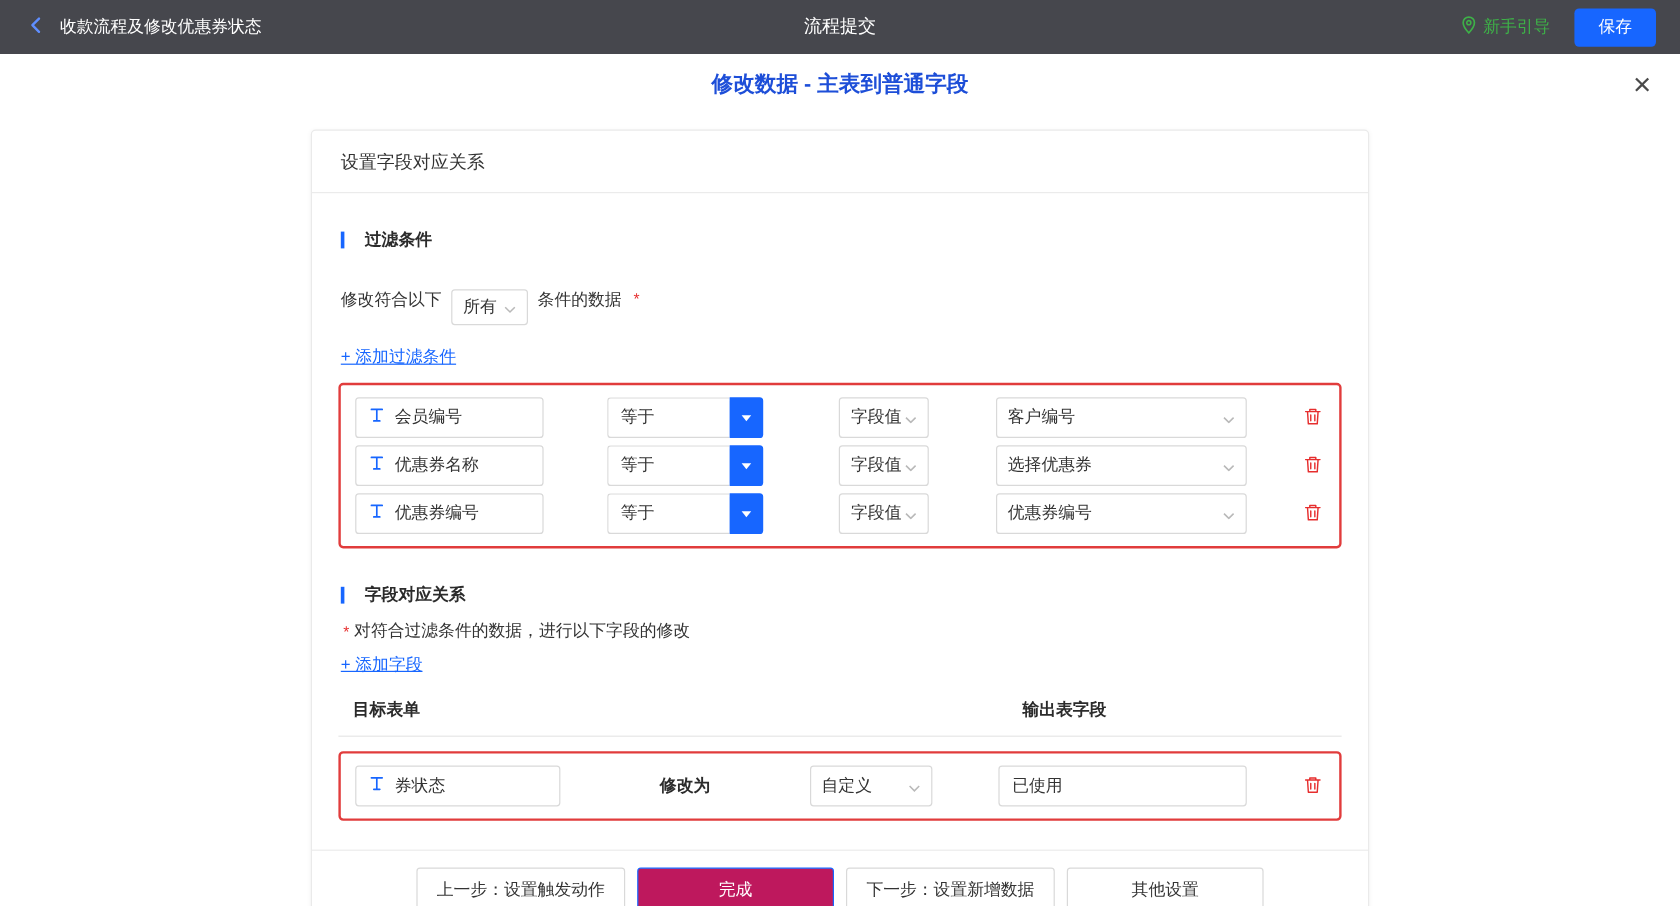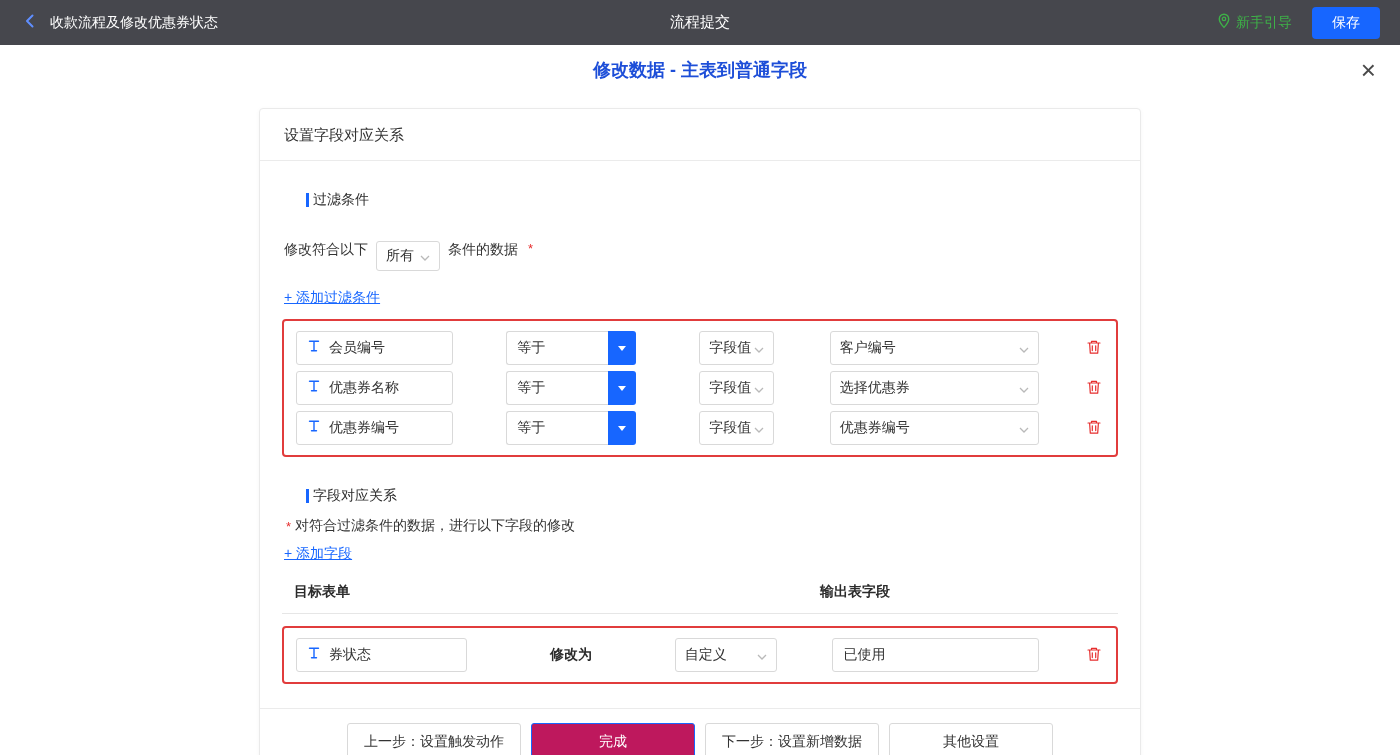--- a/index.html
+++ b/index.html
@@ -26,22 +26,22 @@
   .close-btn { position:absolute; right:24px; top:12px; background:none; border:none;
     cursor:pointer; font-size:26px; line-height:26px; color:#4a4a4a; font-weight:300; }
 
   
   .page { padding-top:13px; }
   .card { width:882px; margin:0 auto; background:#fff; border:1px solid #eaeaea;
     border-radius:4px; box-shadow:0 1px 4px rgba(0,0,0,0.04); }
   .card-header { padding:17px 24px 15px; font-size:15px; color:#333; border-bottom:1px solid #ebebeb; }
   .section { padding:0 24px; }
 
-  .sec-title { display:flex; align-items:center; gap:4px; margin-top:30px;
-    font-size:14px; font-weight:normal; color:#2b2b2b;margin-left:22px; }
+  .sec-title { display:flex; align-items:center; gap:17px; margin-top:30px;
+    font-size:14px; font-weight:bold; color:#2b2b2b; }
   .sec-bar { width:3px; height:14px; background:#1766ff; display:inline-block; }
 
   .match-row { display:flex; align-items:flex-start; margin-top:32px; font-size:14px; color:#333; gap:8px; }
   .req { color:#e62e2e; font-size:13px; margin-left:2px; }
 
   .add-link { display:inline-block; margin-top:18px; color:#1766ff; font-size:14px;
     cursor:pointer; background:none; border:none;text-decoration:underline; }
 
   .redbox { margin:12px 22px 0; border:2px solid #e13c3c; border-radius:4px;
     padding:10px 12px; display:flex; flex-direction:column; gap:6px; }
@@ -68,21 +68,21 @@
     display:flex; align-items:center; justify-content:center; }
   .tri-down { width:0; height:0; border-left:4px solid transparent;
     border-right:4px solid transparent; border-top:5px solid #fff; }
 
   .trash-btn { margin-left:auto; background:none; border:none; cursor:pointer;
     display:flex; align-items:center; padding:2px; }
 
   .desc-row { margin-top:12px; font-size:14px; color:#333; display:flex; align-items:center; gap:4px; }
 
   .table-header { margin:20px 22px 0; border-bottom:1px solid #e6e6e6;
-    padding:0 0 12px 12px; display:flex; font-size:14px; font-weight:bold; color:#2b2b2b; }
+    padding:0 0 12px 12px; display:flex; font-size:14px; font-weight:bold; color:#2b2b2b;gap:32px; }
   .col-target { width:526px; }
 
   .mod-label { width:156px; text-align:center; font-size:14px; font-weight:bold; color:#2b2b2b; }
   .value-input { display:flex; align-items:center; height:34px; width:267px; margin-left:10px;
     border:1px solid #d9d9d9; border-radius:3px; padding:0 10px; }
   .value-input input { border:none; outline:none; font-size:14px; color:#333; width:100%;
     font-family:inherit; }
 
   .card-footer { margin-top:24px; border-top:1px solid #ebebeb; padding:14px 0 15px;
     display:flex; justify-content:center; gap:10px; }

